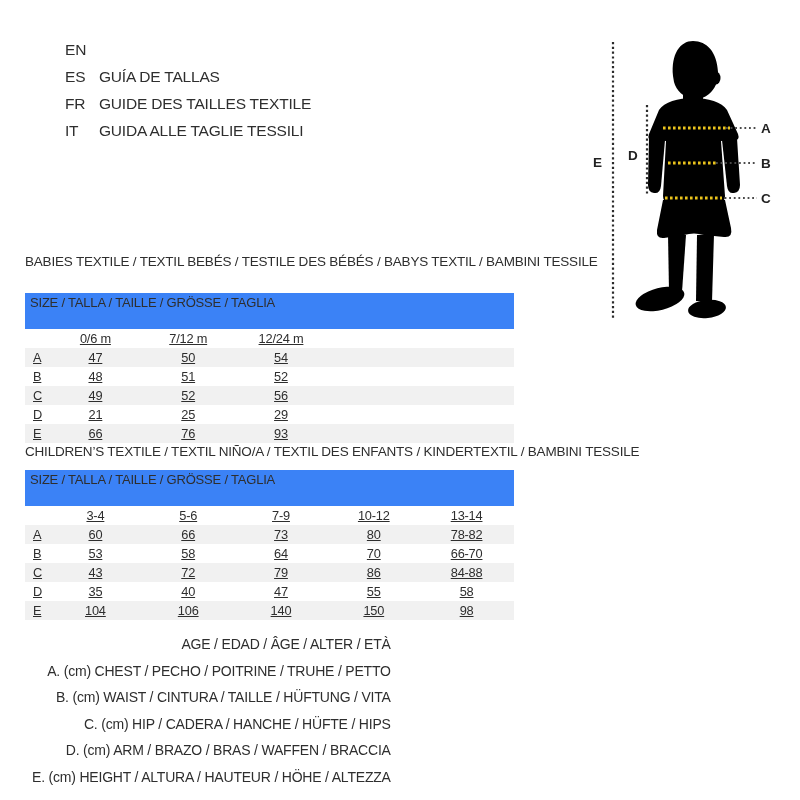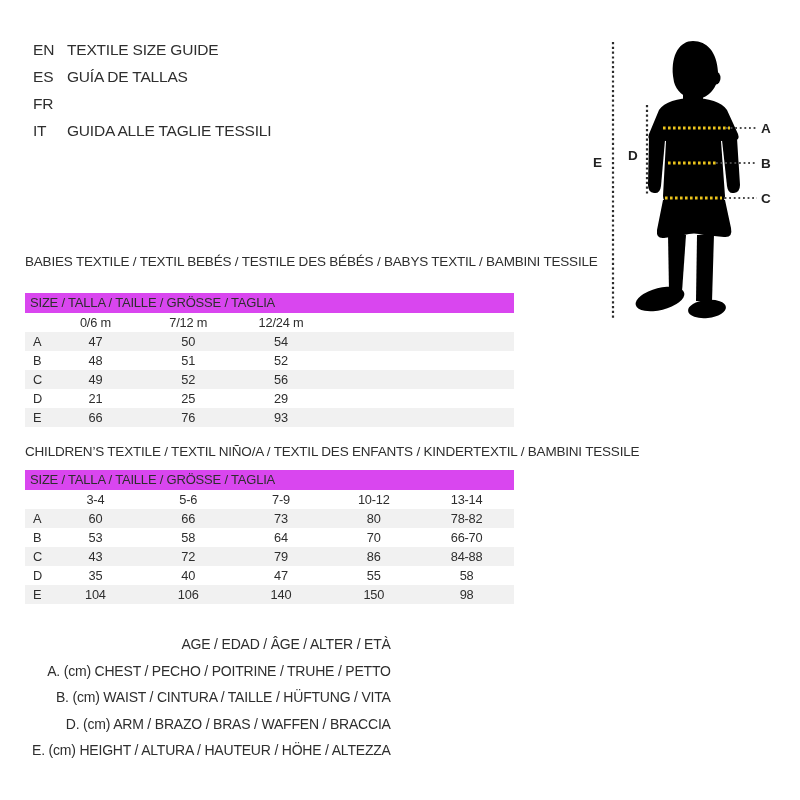--- a/index.html
+++ b/index.html
@@ -6,59 +6,59 @@
   body{
     width:800px;height:800px;position:relative;overflow:hidden;
     font-family:"Liberation Sans",sans-serif;color:#2e2e2e;
     -webkit-font-smoothing:antialiased;
   }
   .abs{position:absolute;}
 
   
   .languages{left:33px;top:36px;line-height:27px;font-size:15.5px;letter-spacing:-0.2px;}
   .lang-row{display:flex;white-space:nowrap;}
-  .lang-code{width:34px;flex:0 0 34px;}
+  .lang-code{width:34px;flex:0 0 34px;margin-left:32px;}
 
   
   .section-title{left:25px;font-size:13.5px;letter-spacing:-0.2px;white-space:nowrap;}
 
   
   .size-table{left:25px;width:489px;}
   .bar{
-    height:20px;line-height:19px;background:#d946ef;
+    height:36px;line-height:19px;background:#3b82f6;
     padding-left:5px;font-size:13px;letter-spacing:-0.2px;white-space:nowrap;
   }
   .trow{
     display:grid;grid-template-columns:24px repeat(5,92.8px);
     height:19px;line-height:19px;font-size:12.8px;letter-spacing:-0.2px;
   }
   .trow.stripe{background:#f1f1f1;}
-  .cell{text-align:center;}
+  .cell{text-align:center;text-decoration:underline;}
   .cell.label{text-align:left;padding-left:8px;}
 
   
   .legend{left:32px;top:631px;line-height:26.6px;font-size:14px;letter-spacing:-0.2px;white-space:nowrap;text-align:right;}
 
   
   .figure{left:588px;top:28px;width:212px;height:300px;}
 </style>
 </head>
 <body>
 
 <div class="abs languages">
   <div class="lang-row">
     <span class="lang-code">EN</span>
-    <span>TEXTILE SIZE GUIDE</span>
   </div>
   <div class="lang-row">
     <span class="lang-code">ES</span>
     <span>GUÍA DE TALLAS</span>
   </div>
   <div class="lang-row">
     <span class="lang-code">FR</span>
+    <span>GUIDE DES TAILLES TEXTILE</span>
   </div>
   <div class="lang-row">
     <span class="lang-code">IT</span>
     <span>GUIDA ALLE TAGLIE TESSILI</span>
   </div>
 </div>
 
 <div class="abs figure">
   <svg width="212" height="300" viewBox="0 0 212 300">
 
@@ -190,15 +190,16 @@
     <div class="cell">140</div>
     <div class="cell">150</div>
     <div class="cell">98</div>
   </div>
 </div>
 
 <div class="abs legend">
   <div>AGE / EDAD / ÂGE / ALTER / ETÀ</div>
   <div>A. (cm) CHEST / PECHO / POITRINE / TRUHE / PETTO</div>
   <div>B. (cm) WAIST / CINTURA / TAILLE / HÜFTUNG / VITA</div>
+  <div>C. (cm) HIP / CADERA / HANCHE / HÜFTE / HIPS</div>
   <div>D. (cm) ARM / BRAZO / BRAS / WAFFEN / BRACCIA</div>
   <div>E. (cm) HEIGHT / ALTURA / HAUTEUR / HÖHE / ALTEZZA</div>
 </div>
 
 </body></html>

